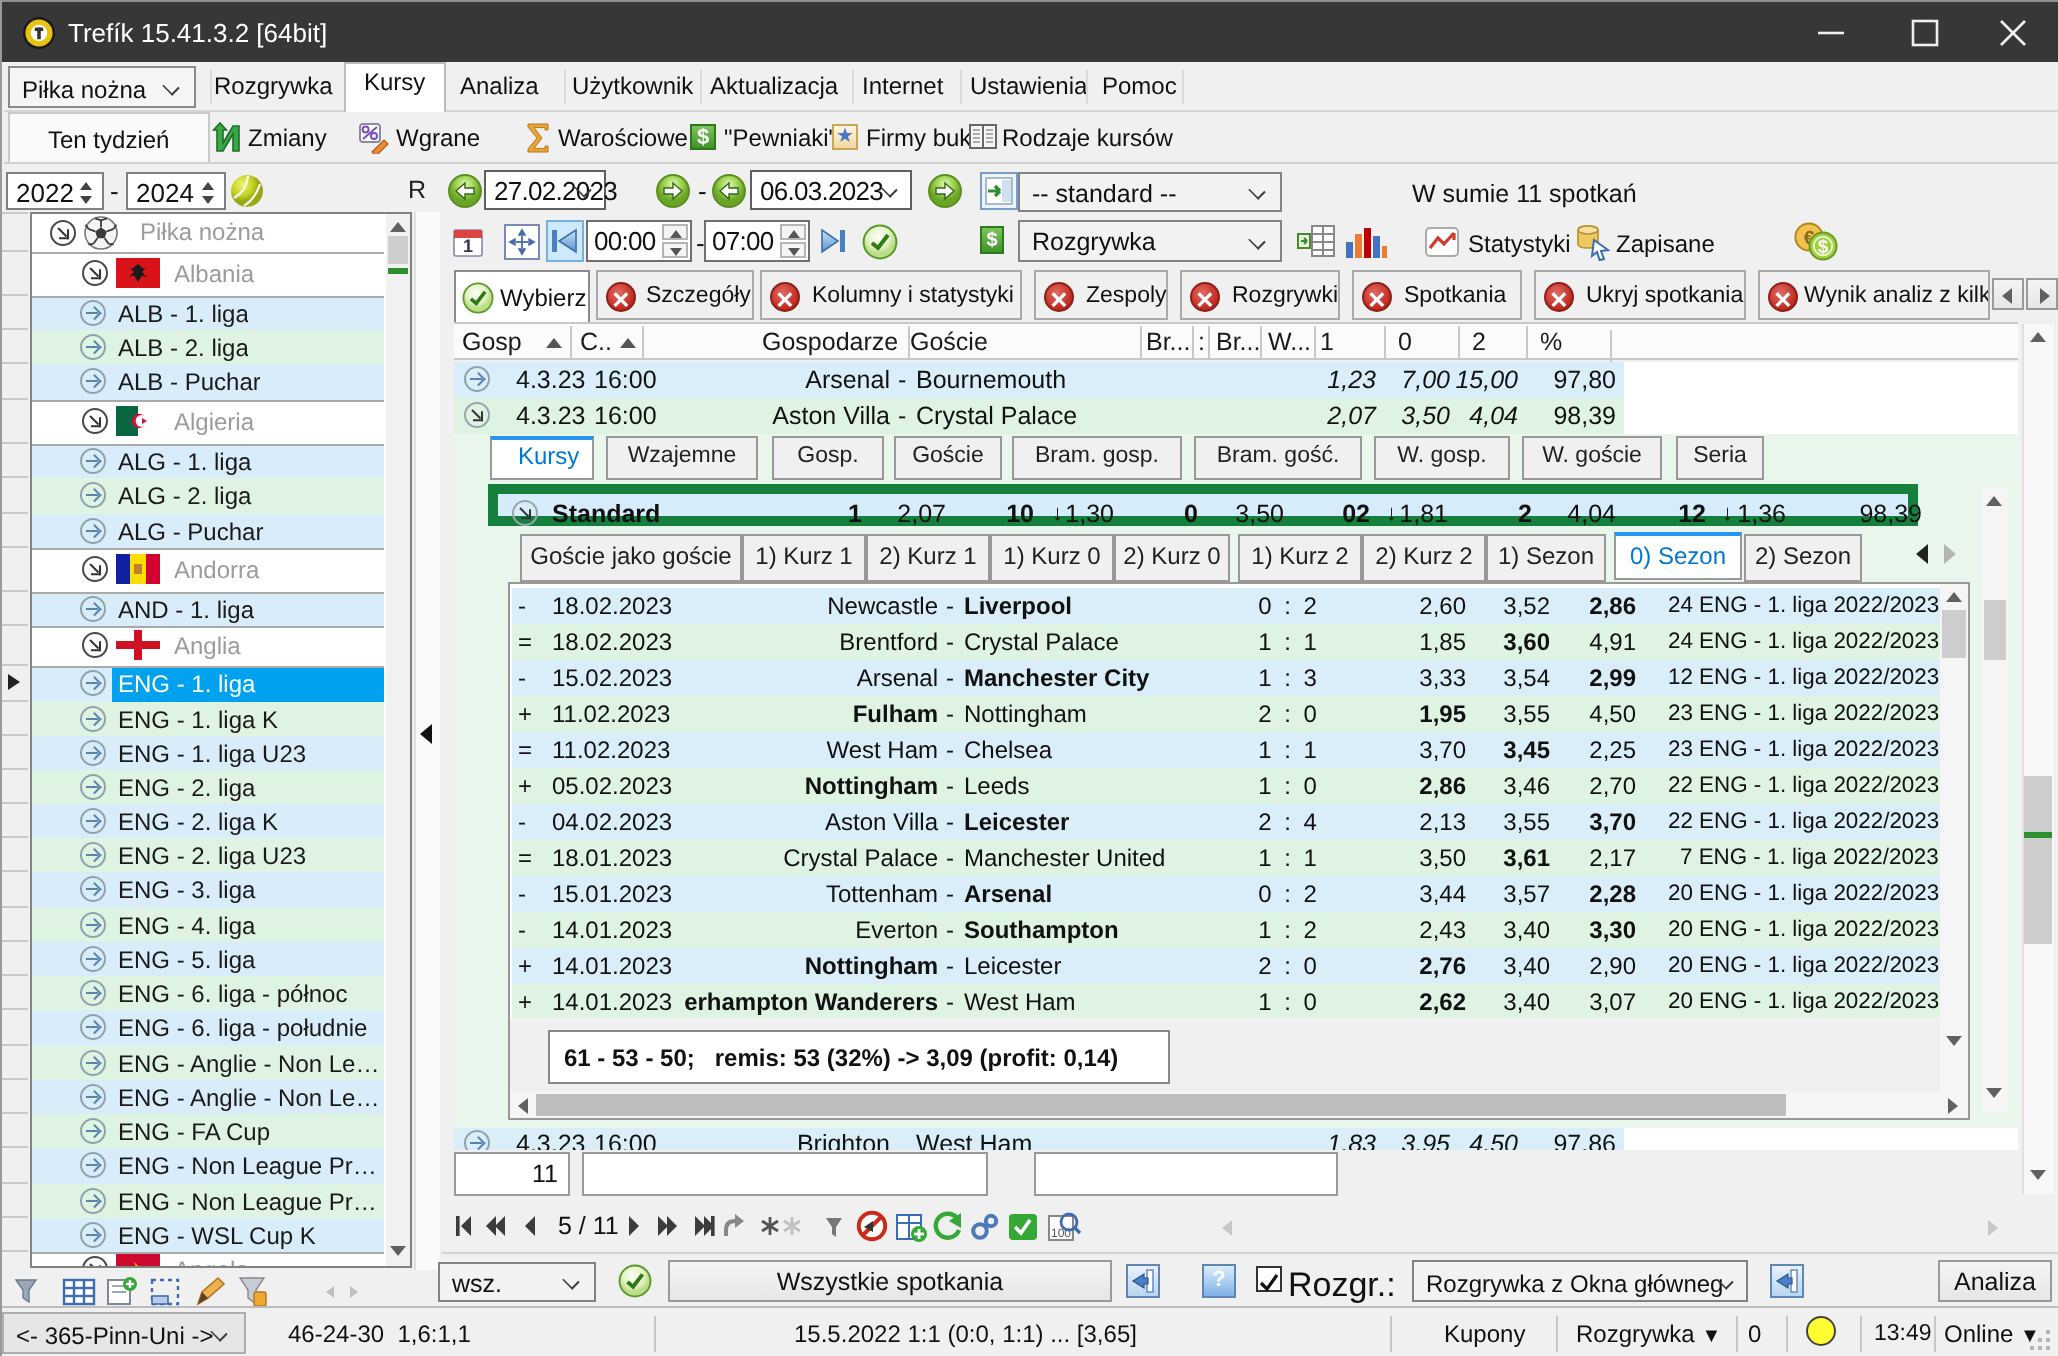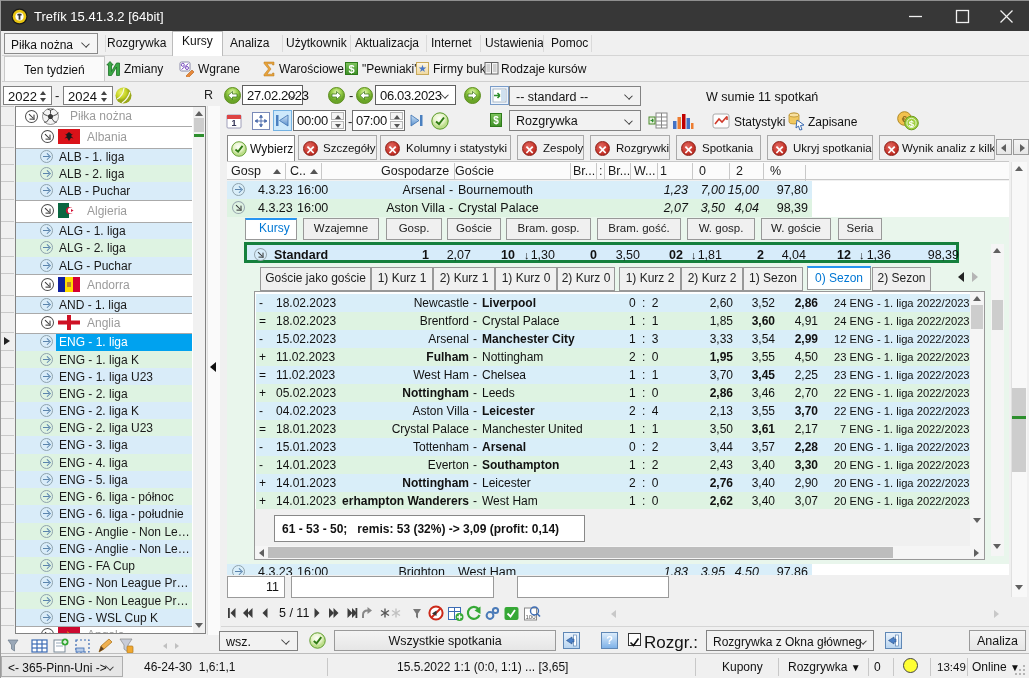--- a/index.html
+++ b/index.html
@@ -707,21 +707,21 @@
 <div class="itab" style="left:466px;top:136px;width:68px;">
         <div class="tt">W. gosp.</div>
       </div>
 <div class="itab" style="left:540px;top:136px;width:70px;">
         <div class="tt">W. goście</div>
       </div>
 <div class="itab" style="left:617px;top:136px;width:44px;">
         <div class="tt">Seria</div>
       </div>
 
-<div class="a" style="left:23px;top:160px;width:715px;height:21px;background:#d7ecfa;border:3px solid #15803d;">
+<div class="a" style="left:23px;top:160px;width:715px;height:21px;background:#d7ecfa;border:5px solid #15803d;">
   <div class="cicon" style="left:7px;top:3px;border-color:#97a6ae;color:#333;"></div>
   <div class="cell" style="left:27px;top:3px;font-weight:bold;">Standard</div>
   <div class="cell r" style="left:122px;top:3px;width:60px;font-weight:bold;">1</div>
   <div class="cell r" style="left:164px;top:3px;width:60px;">2,07</div>
   <div class="cell r" style="left:208px;top:3px;width:60px;font-weight:bold;">10</div>
   <div class="cell" style="left:277px;top:4px;font-size:11px;">↓</div>
   <div class="cell r" style="left:248px;top:3px;width:60px;">1,30</div>
   <div class="cell r" style="left:290px;top:3px;width:60px;font-weight:bold;">0</div>
   <div class="cell r" style="left:333px;top:3px;width:60px;">3,50</div>
   <div class="cell r" style="left:376px;top:3px;width:60px;font-weight:bold;">02</div>

